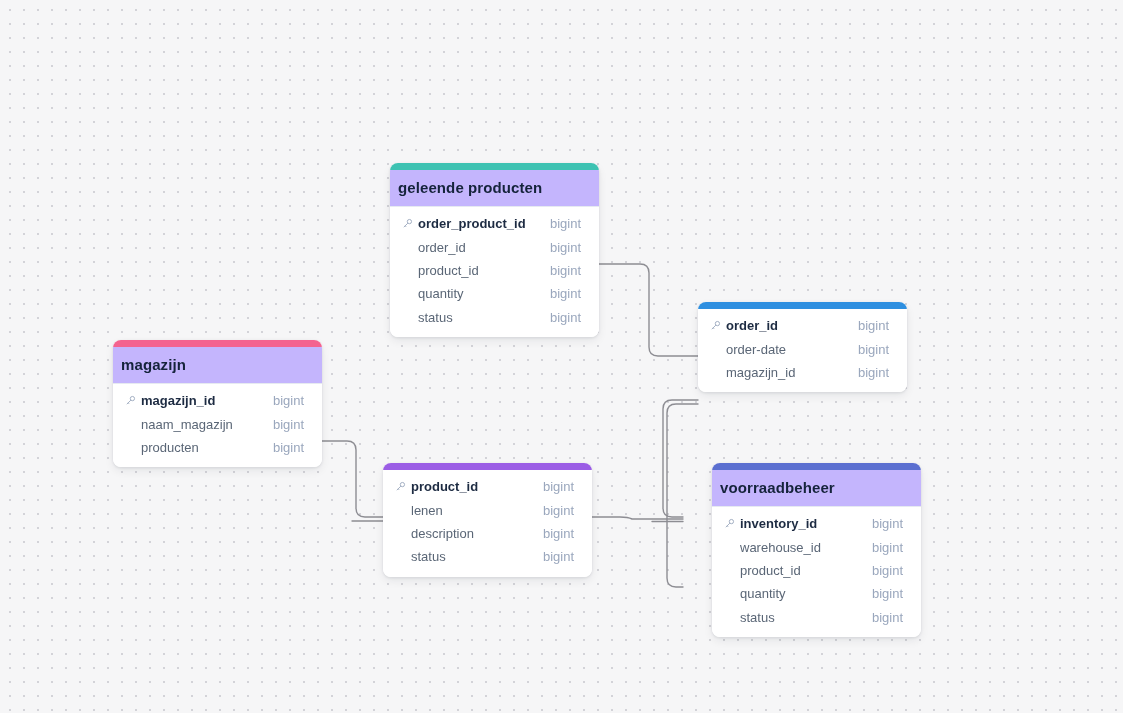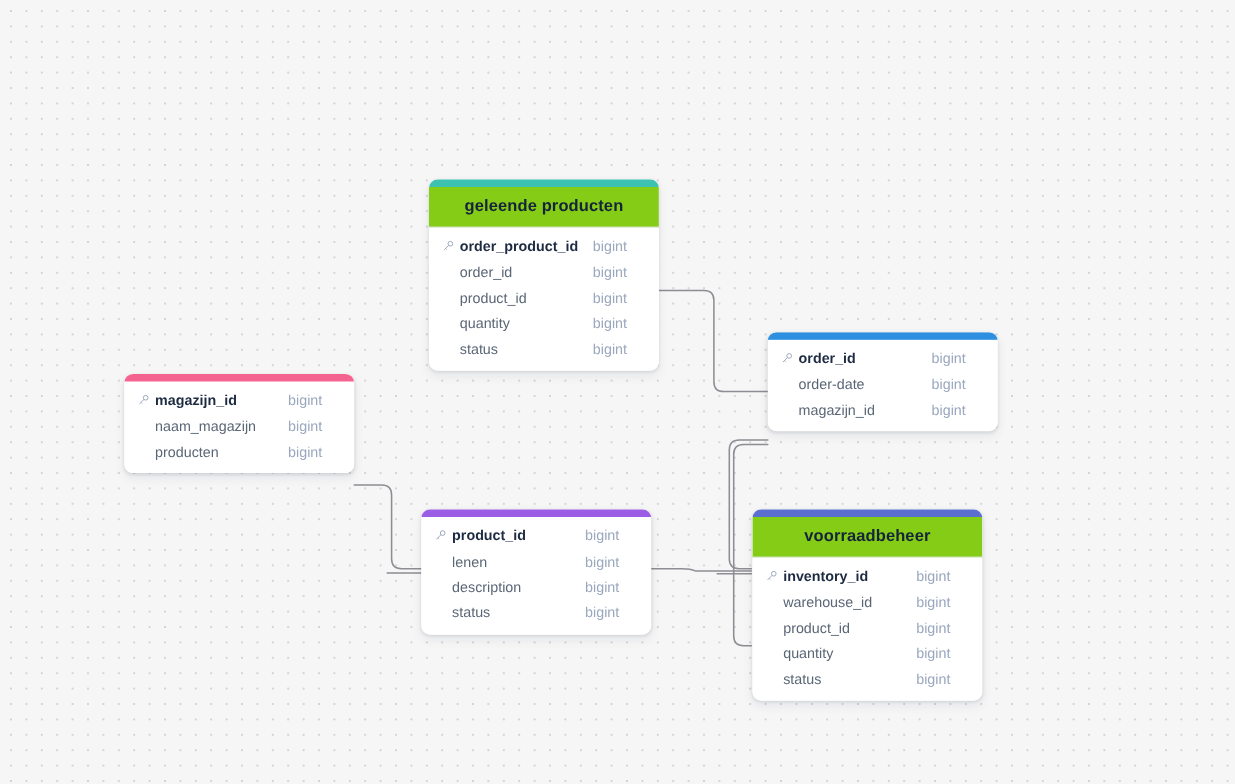--- a/index.html
+++ b/index.html
@@ -17,30 +17,30 @@
 
   .table-node{
     position:absolute;
     background:#ffffff;
     border-radius:8px;
     box-shadow:0 1px 3px rgba(16,24,40,.10),0 4px 10px rgba(16,24,40,.07);
     overflow:hidden;
   }
   .accent-bar{height:7px;width:100%;}
   .node-title{
-    background:#84cc16;
+    background:#c4b5fd;
     color:#15233b;
     font-size:15px;
     font-weight:bold;
-    text-align:center;
+    text-align:left;
     padding:9px 8px 10px 8px;
     border-bottom:1px solid #e6eaf1;
     letter-spacing:.1px;
   }
-  .fields{padding:5px 15px 8px 0;background:#fff;}
+  .fields{padding:5px 4px 8px 0;background:#fff;}
   .field-row{
     display:flex;align-items:center;
     height:23.4px;
     padding:0 14px 0 12px;
     font-size:13px;
   }
   .key-slot{width:14px;flex:0 0 14px;display:flex;align-items:center;justify-content:flex-start;}
   .key-icon{display:block;}
   .field-name{
     color:#5a6676;
@@ -143,20 +143,21 @@
       <div class="field-row">
         <span class="key-slot"></span>
         <span class="field-name">magazijn_id</span>
         <span class="field-type">bigint</span>
       </div>
     </div>
   </div>
 
   <div class="table-node" style="left:113px;top:340px;width:209px;">
     <div class="accent-bar" style="background:#f4638f;"></div>
+    <div class="node-title">magazijn</div>
     <div class="fields">
       <div class="field-row pk">
         <span class="key-slot">
           <svg class="key-icon" width="11" height="11" viewBox="0 0 16 16">
               <g fill="none" stroke="#9aa7bd" stroke-width="1.3">
                 <circle cx="10.8" cy="5.2" r="3.1"></circle>
                 <path d="M8.6 7.4 2.6 13.4"></path>
                 <path d="M4.6 11.4 6.1 12.9"></path>
               </g>
             </svg>
@@ -204,21 +205,21 @@
         <span class="field-type">bigint</span>
       </div>
       <div class="field-row">
         <span class="key-slot"></span>
         <span class="field-name">status</span>
         <span class="field-type">bigint</span>
       </div>
     </div>
   </div>
 
-  <div class="table-node" style="left:684px;top:463px;width:209px;">
+  <div class="table-node" style="left:712px;top:463px;width:209px;">
     <div class="accent-bar" style="background:#5b6fd0;"></div>
     <div class="node-title">voorraadbeheer</div>
     <div class="fields">
       <div class="field-row pk">
         <span class="key-slot">
           <svg class="key-icon" width="11" height="11" viewBox="0 0 16 16">
               <g fill="none" stroke="#9aa7bd" stroke-width="1.3">
                 <circle cx="10.8" cy="5.2" r="3.1"></circle>
                 <path d="M8.6 7.4 2.6 13.4"></path>
                 <path d="M4.6 11.4 6.1 12.9"></path>

